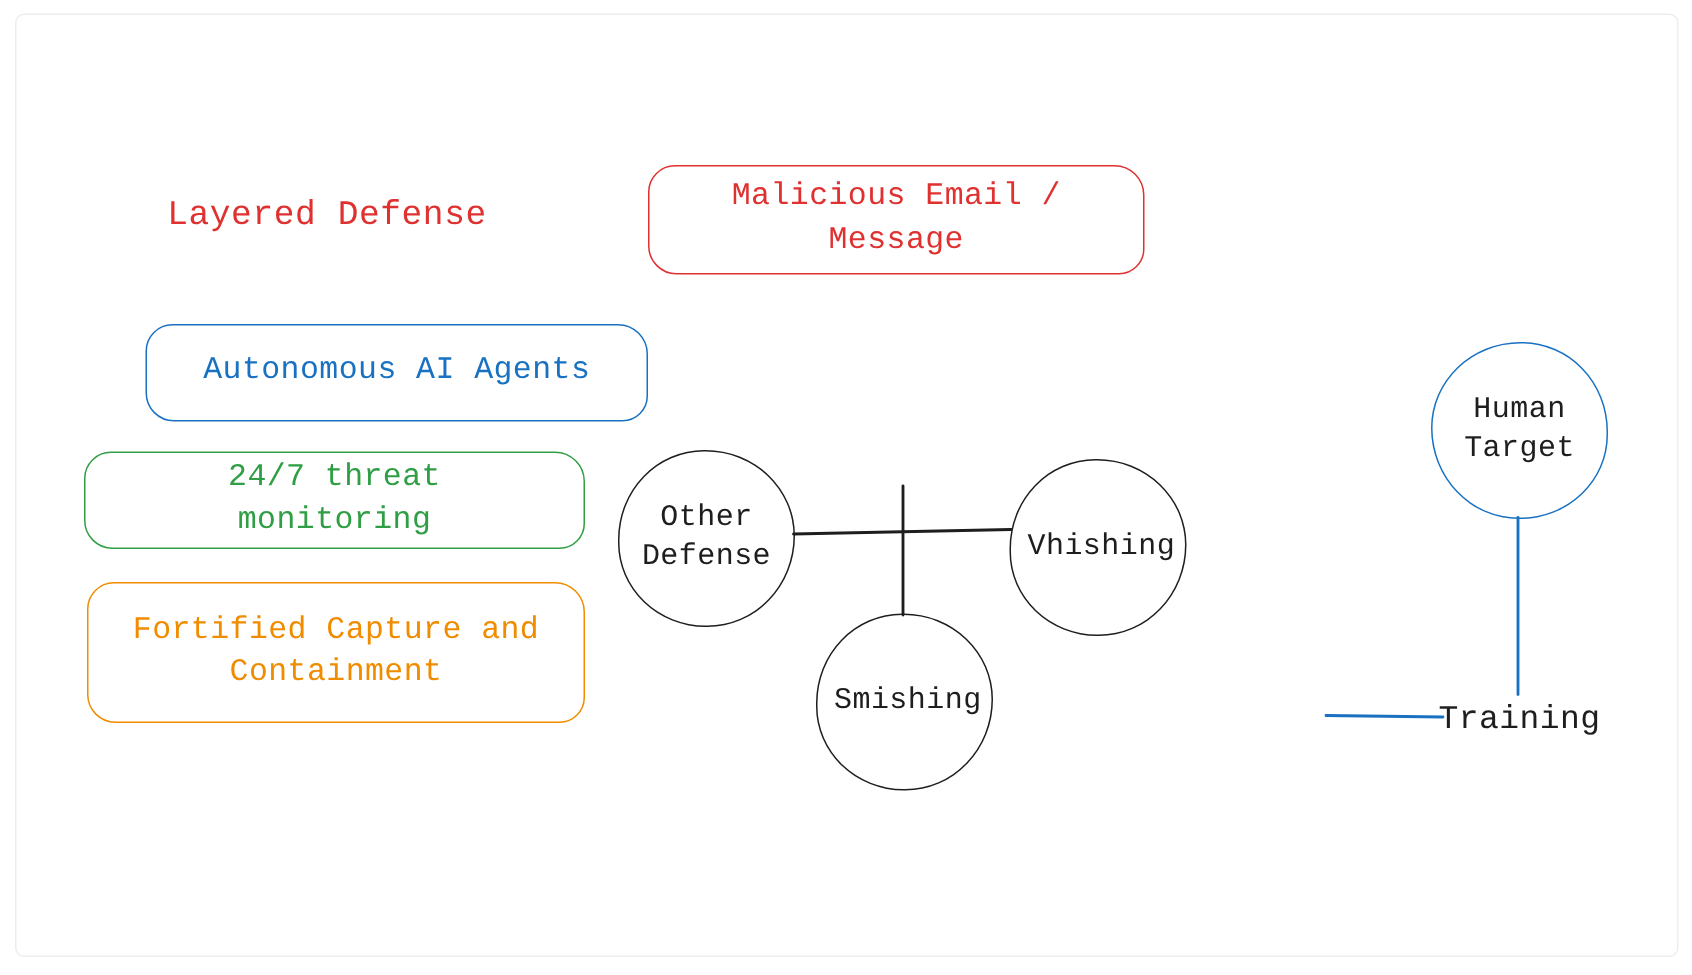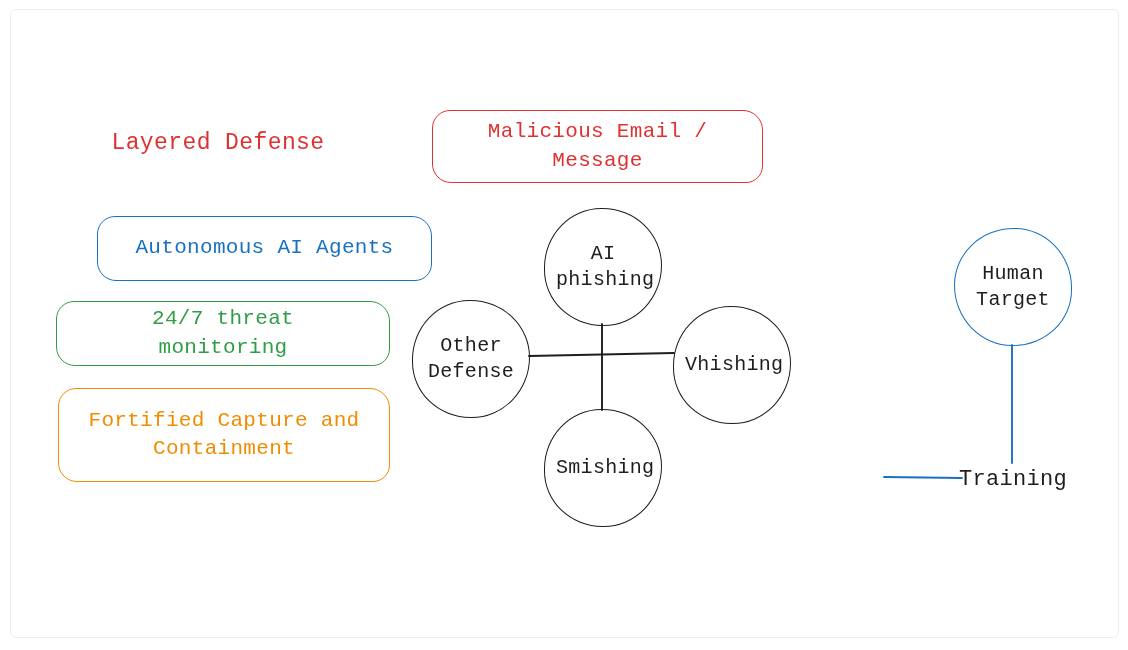--- a/index.html
+++ b/index.html
@@ -78,23 +78,20 @@
   </div>
 
   <div class="sketch-box c-red" style="left:432px; top:110px; width:329px; height:71px;">
     <span class="box-pad">Malicious Email / Message</span>
   </div>
 
   <div class="sketch-box c-orange" style="left:58px; top:388px; width:330px; height:92px;">
     <span class="box-pad">Fortified Capture and Containment</span>
   </div>
 
-  <div class="circle" style="left:544px; top:208px;">
-    <span class="lbl">AI phishing</span>
-  </div>
 
   <div class="circle" style="left:412px; top:300px;">
     <span class="lbl">Other Defense</span>
   </div>
 
   <div class="circle" style="left:673px; top:306px;">
     <span class="lbl">Vhishing</span>
   </div>
 
   <div class="circle blue-ring" style="left:954px; top:228px;">

